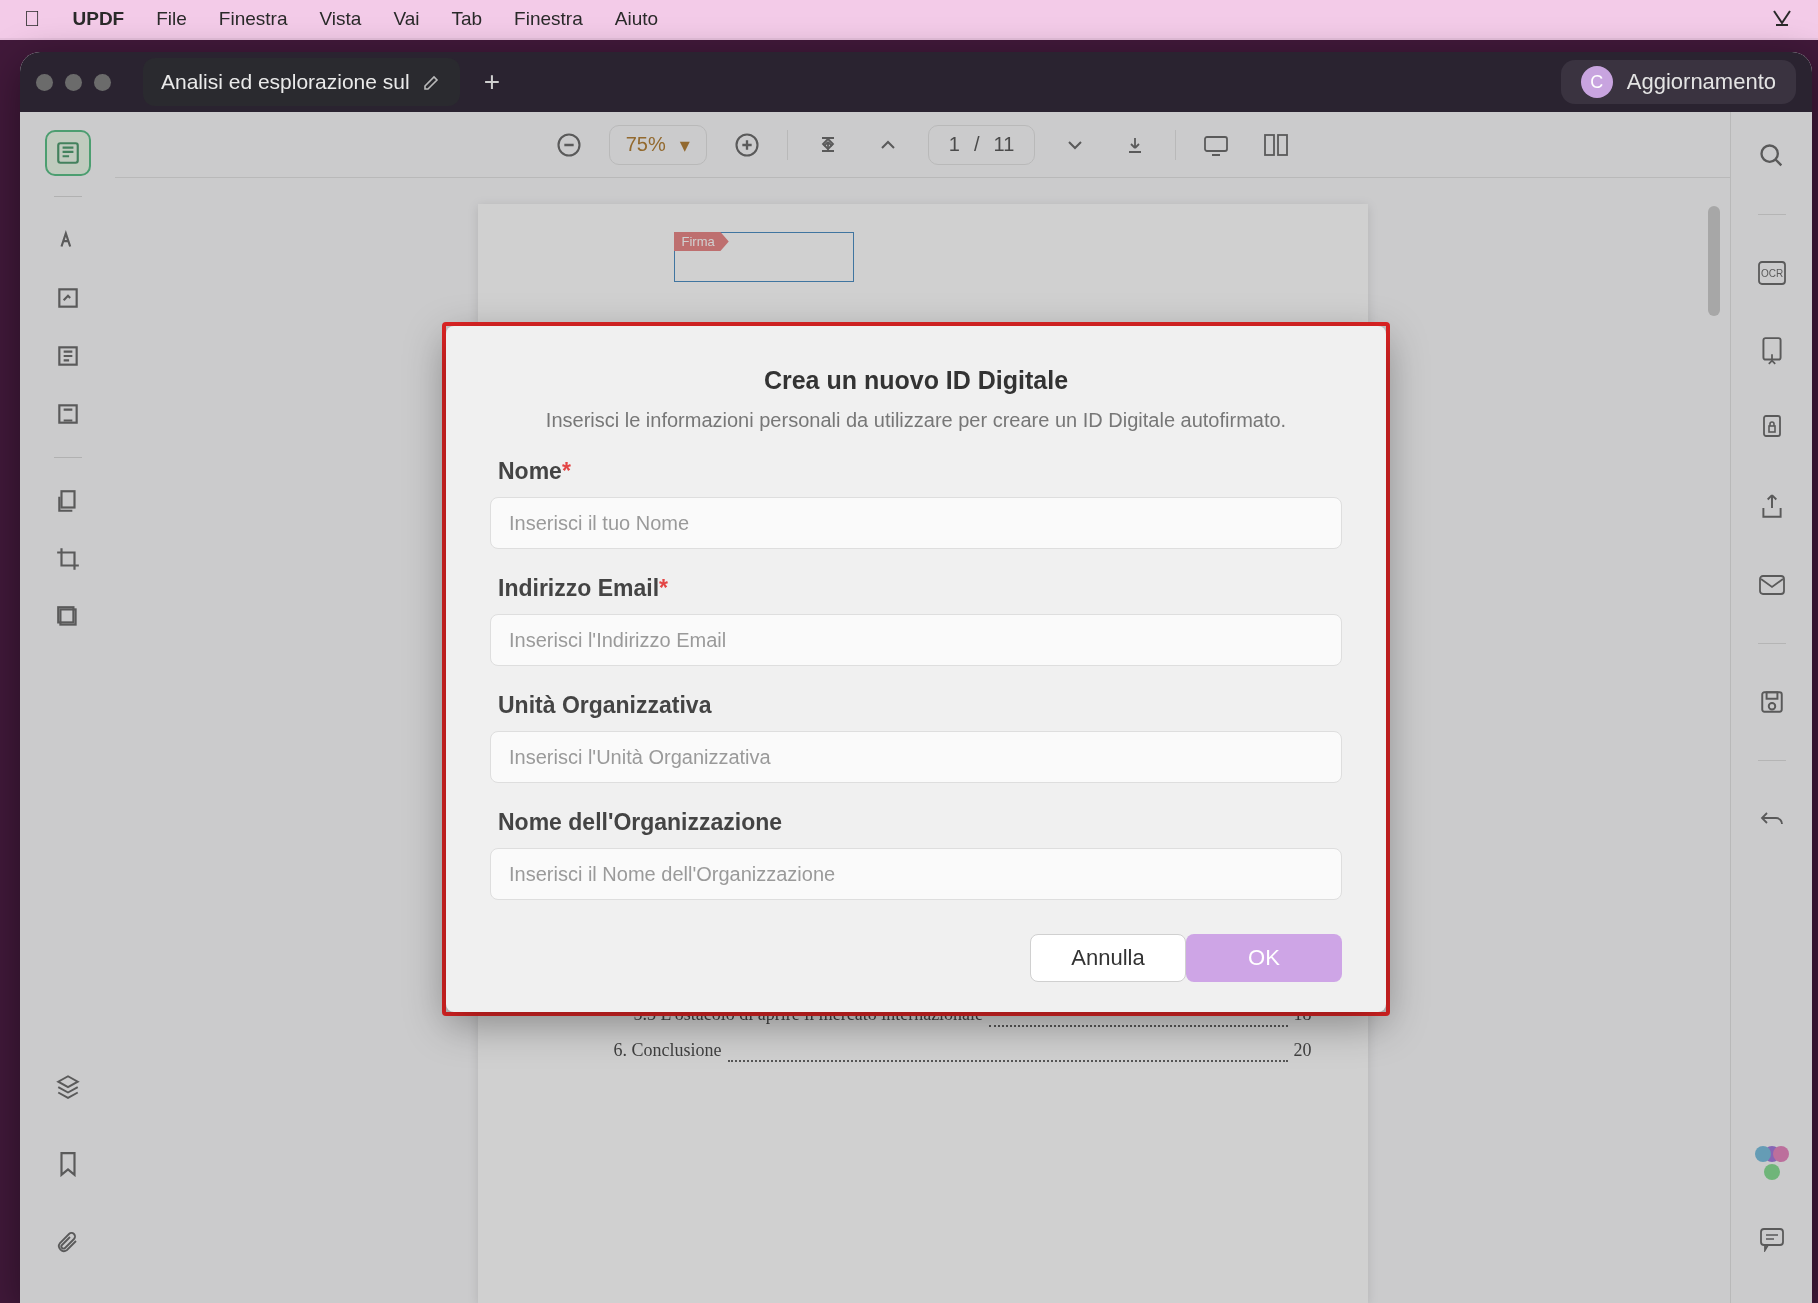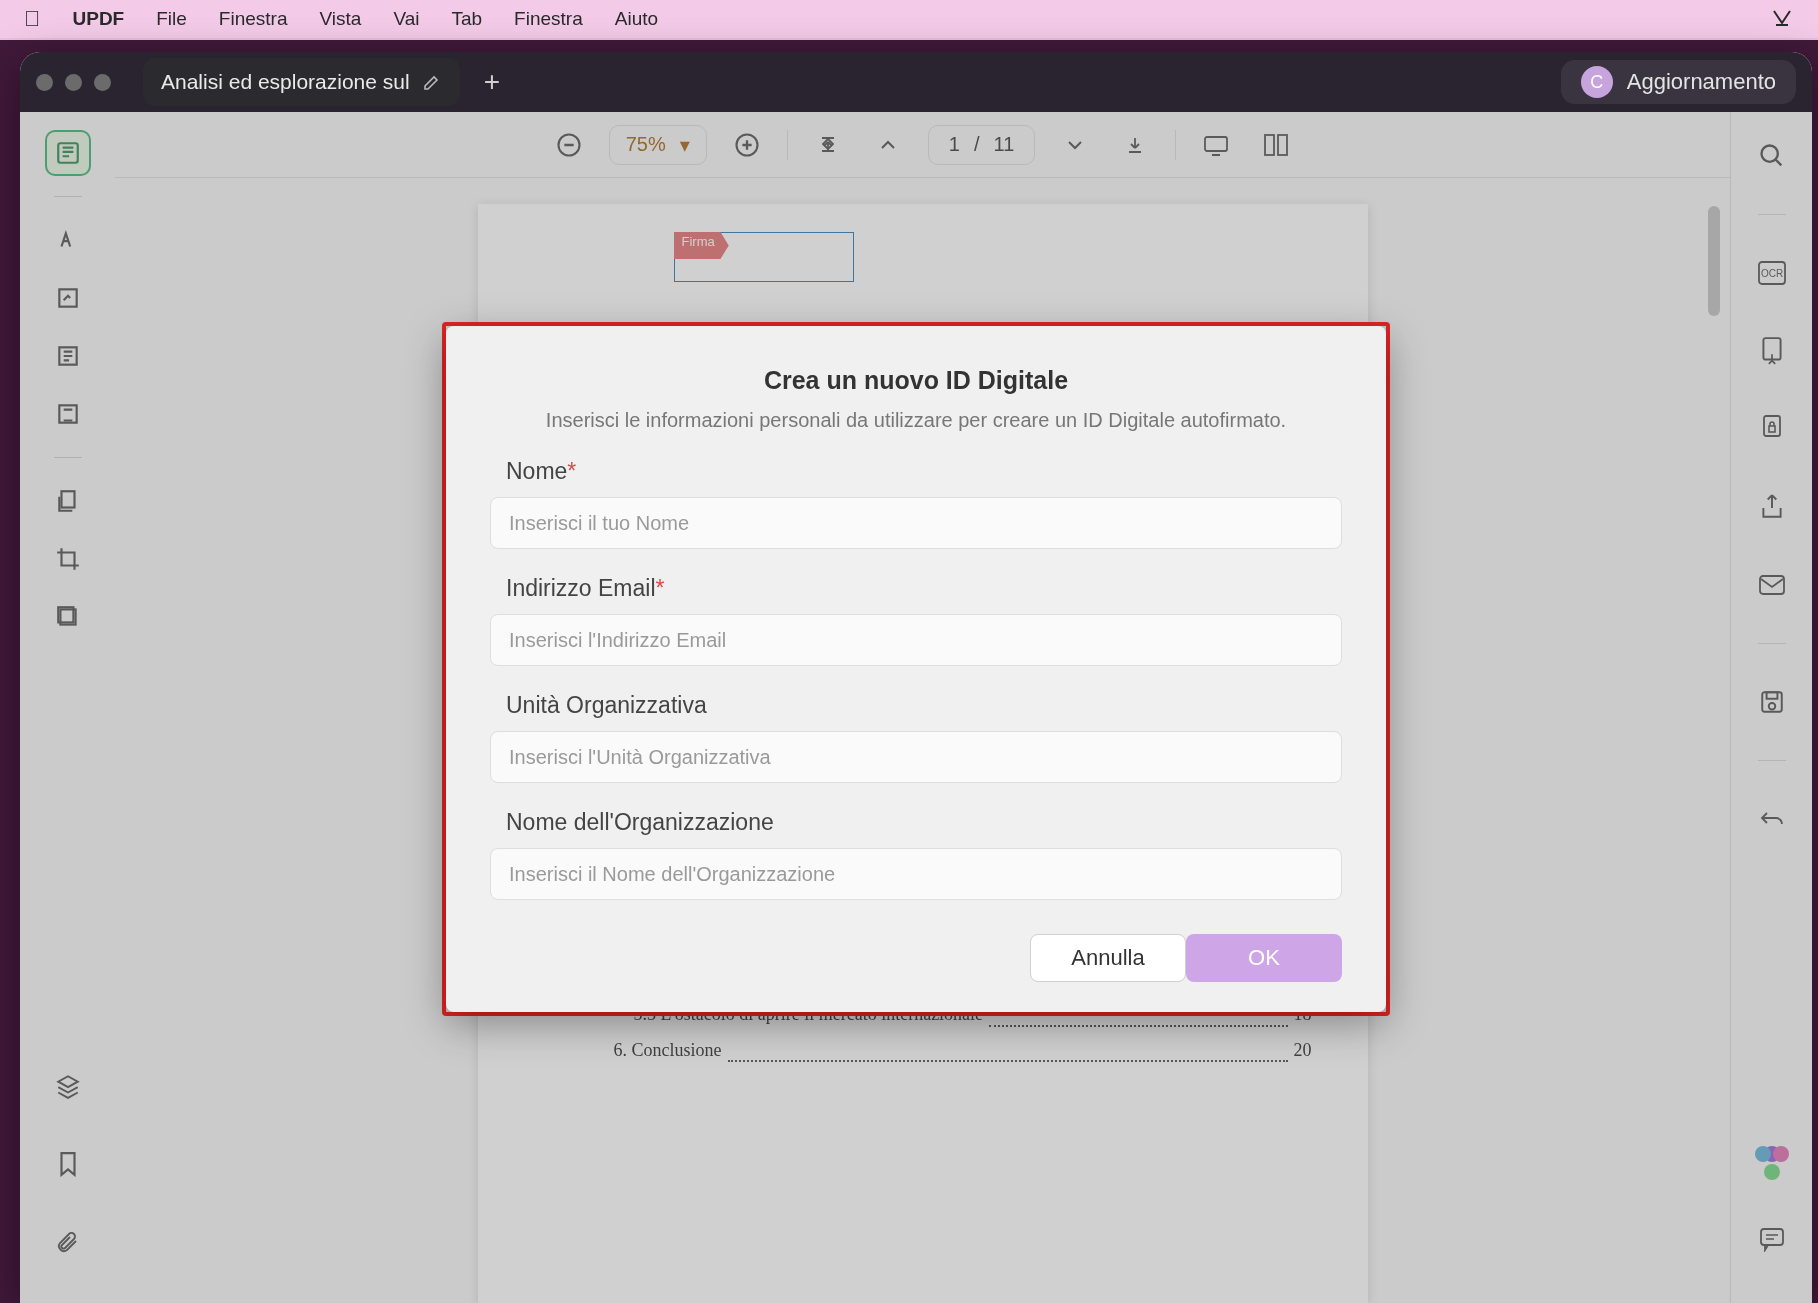--- a/index.html
+++ b/index.html
@@ -57,42 +57,42 @@
   .center{flex:1;display:flex;flex-direction:column;}
   .toolbar{height:66px;display:flex;align-items:center;justify-content:center;gap:20px;border-bottom:1.5px solid var(--app-border);background:var(--app-chrome);}
   .toolbar .icon-btn{width:40px;height:40px;border-radius:8px;display:flex;align-items:center;justify-content:center;color:var(--icon-gray);}
   .toolbar .zoom-pill{height:40px;border:1.5px solid var(--app-border);border-radius:10px;display:flex;align-items:center;padding:0 16px;gap:14px;font-size:20px;color:#a16207;}
   .toolbar .page-pill{height:40px;border:1.5px solid var(--app-border);border-radius:10px;display:flex;align-items:center;padding:0 20px;gap:14px;font-size:20px;color:#333;}
   .toolbar .vsep{width:1px;height:30px;background:var(--app-border);}
 
   .doc-area{flex:1;background:var(--app-chrome);display:flex;justify-content:center;overflow:hidden;position:relative;}
   .page{background:var(--page-bg);width:890px;margin-top:26px;box-shadow:0 2px 10px rgba(0,0,0,.15);padding:28px 56px;font-family:'Times New Roman',serif;color:#222;font-size:18px;position:relative;}
   .sign-box{border:1.5px solid #2374b6;width:180px;height:50px;margin:0 0 20px 140px;position:relative;}
-  .sign-box .tab-flag{position:absolute;top:-1px;left:-1px;background:#e36a6a;color:#fff;font-size:13px;padding:2px 14px 10px 8px;clip-path:polygon(0 0,85% 0,100% 50%,85% 100%,0 100%);font-family:sans-serif;}
+  .sign-box .tab-flag{position:absolute;top:-1px;left:-1px;background:#e36a6a;color:#fff;font-size:13px;padding:2px 14px 2px 8px;clip-path:polygon(0 0,85% 0,100% 50%,85% 100%,0 100%);font-family:sans-serif;}
   .toc-line{display:flex;white-space:nowrap;line-height:1.95;}
   .toc-line .dots{flex:1;overflow:hidden;border-bottom:2px dotted #444;position:relative;top:-6px;margin:0 6px;}
   .toc-l1{margin-left:80px;}
   .toc-l2{margin-left:100px;}
   .italic{font-style:italic;}
   .scrollbar{position:absolute;right:10px;top:28px;width:12px;height:110px;background:#c0c0c0;border-radius:6px;}
 
   .sidebar-right{width:82px;display:flex;flex-direction:column;align-items:center;padding:24px 0;gap:38px;border-left:1.5px solid var(--app-border);}
   .sidebar-right .rb{width:40px;height:40px;display:flex;align-items:center;justify-content:center;color:var(--icon-gray);}
   .sidebar-right .rb-sep{width:28px;height:1px;background:#d6d6d6;}
   .sidebar-right .rb-bottom{margin-top:auto;display:flex;flex-direction:column;align-items:center;gap:36px;margin-bottom:20px;}
   .flower{width:34px;height:34px;position:relative;}
   .petal{position:absolute;width:16px;height:16px;border-radius:50%;}
 
   
   .dim{position:absolute;inset:60px 0 0 0;background:var(--dim-overlay);}
   .dialog-wrap{position:absolute;left:50%;top:270px;transform:translateX(-50%);width:948px;border:4px solid #e02424;border-radius:4px;background:transparent;}
   .dialog{background:var(--dialog-bg);border-radius:8px;padding:40px 44px 30px;box-shadow:0 12px 40px rgba(0,0,0,.35);}
   .dialog-title{text-align:center;font-size:25px;font-weight:600;color:var(--dialog-title);}
   .dialog-sub{text-align:center;font-size:20px;color:#777;margin:14px 0 26px;}
-  .field-label{font-size:23px;font-weight:400;color:#444;margin:26px 16px 12px;}
+  .field-label{font-size:23px;font-weight:700;color:#444;margin:26px 8px 12px;}
   .field-label .req{color:var(--required);}
   .field-input{width:100%;height:52px;border:1.5px solid var(--input-border);border-radius:8px;background:var(--input-bg);padding:0 18px;font-size:20px;color:#333;}
   .field-input::placeholder{color:var(--placeholder);}
   .dialog-actions{display:flex;justify-content:flex-end;margin-top:34px;}
   .btn{height:48px;min-width:156px;border-radius:8px;font-size:22px;display:flex;align-items:center;justify-content:center;cursor:pointer;}
   .btn-cancel{background:#fff;border:1.5px solid #d0d0d0;color:#333;}
   .btn-ok{background:var(--btn-primary);color:#fff;border:none;}
 
   svg{display:block;}
 </style>

